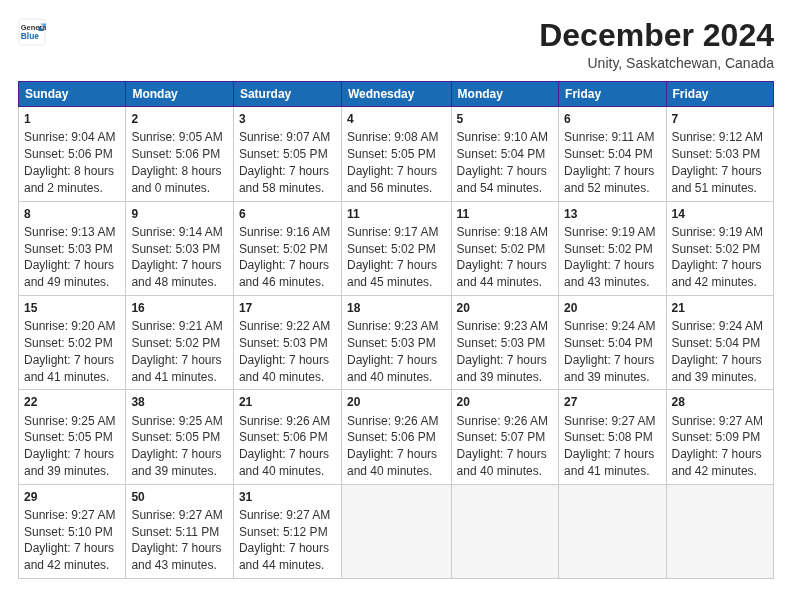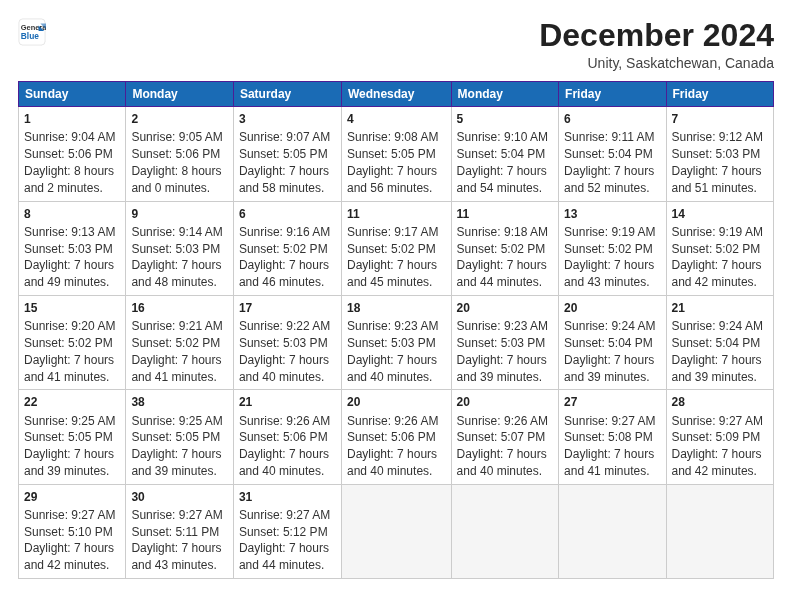--- a/index.html
+++ b/index.html
@@ -241,21 +241,21 @@
         <span class="day-num">28</span>
         <span class="day-info">Sunrise: 9:27 AM<br>Sunset: 5:09 PM<br>Daylight: 7 hours and 42 minutes.</span>
       </td>
         </tr>
         <tr class="week-row">
           <td>
         <span class="day-num">29</span>
         <span class="day-info">Sunrise: 9:27 AM<br>Sunset: 5:10 PM<br>Daylight: 7 hours and 42 minutes.</span>
       </td>
           <td>
-        <span class="day-num">30</span>
+        <span class="day-num">50</span>
         <span class="day-info">Sunrise: 9:27 AM<br>Sunset: 5:11 PM<br>Daylight: 7 hours and 43 minutes.</span>
       </td>
           <td>
         <span class="day-num">31</span>
         <span class="day-info">Sunrise: 9:27 AM<br>Sunset: 5:12 PM<br>Daylight: 7 hours and 44 minutes.</span>
       </td>
           <td class="empty"></td>
           <td class="empty"></td>
           <td class="empty"></td>
           <td class="empty"></td>

